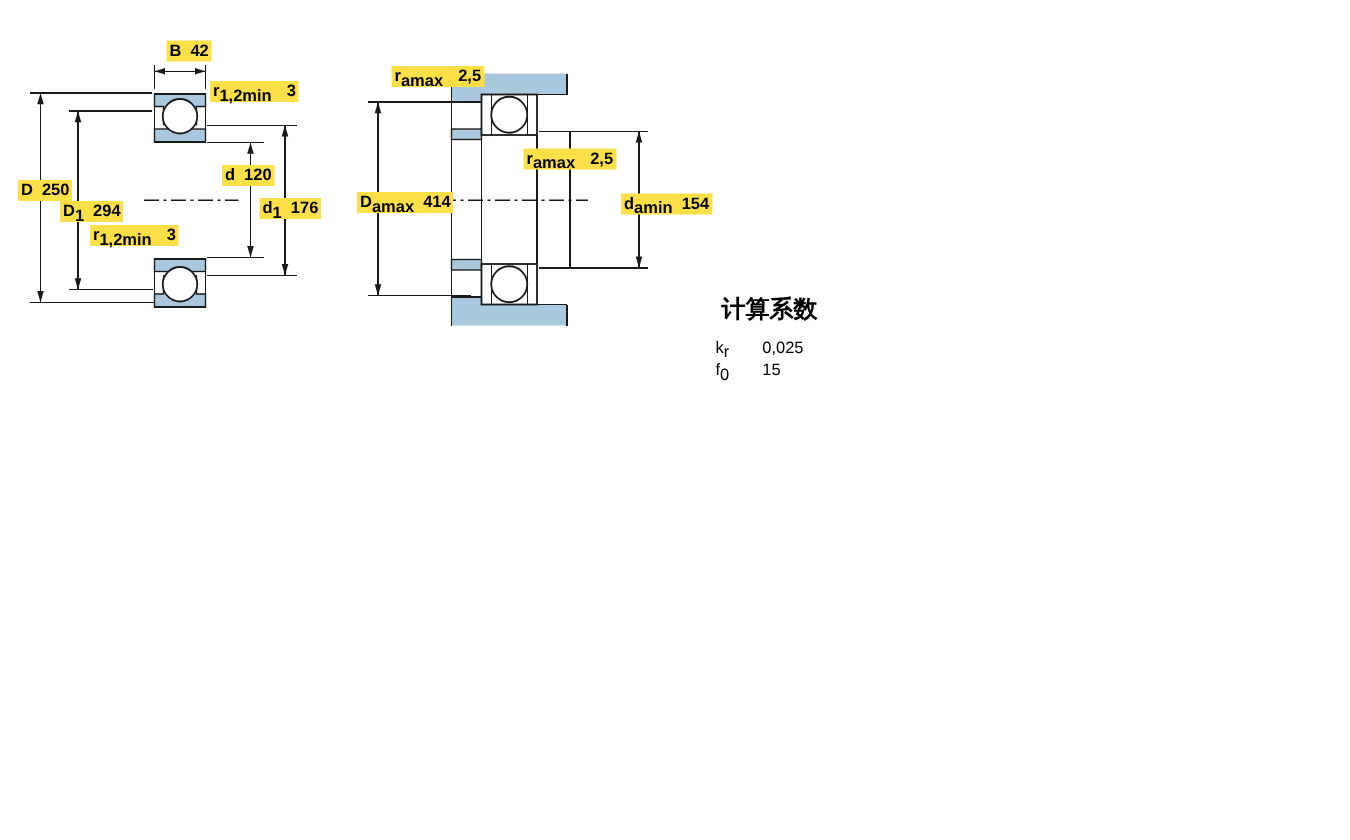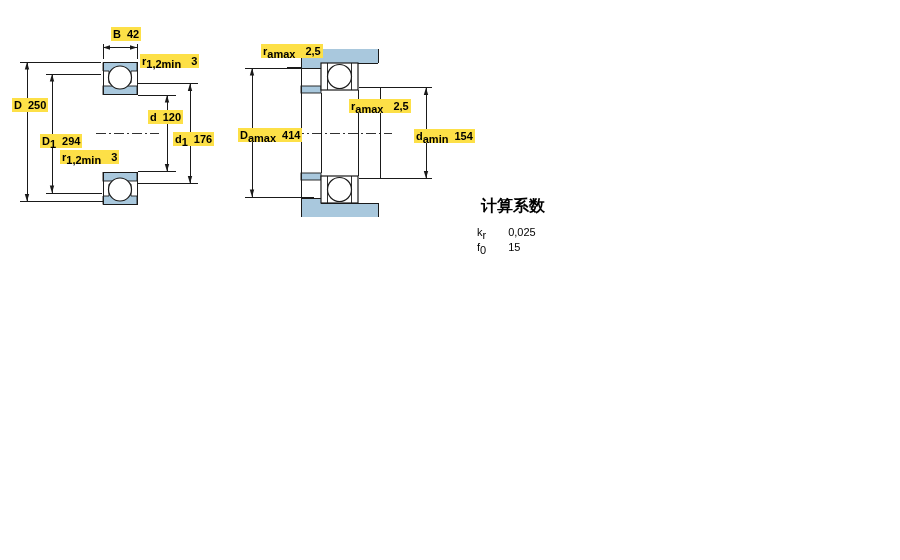--- a/index.html
+++ b/index.html
@@ -182,21 +182,21 @@
   </svg>
 
   <div class="dim" style="left:111px; top:27px;">
     <span>B</span><sub></sub><span class="v">42</span>
   </div>
 
   <div class="dim" style="left:140px; top:54px;">
     <span>r</span><sub>1,2min</sub><span class="vw">3</span>
   </div>
 
-  <div class="dim" style="left:12px; top:98px;">
+  <div class="dim" style="left:12px; top:120px;">
     <span>D</span><sub></sub><span class="v">250</span>
   </div>
 
   <div class="dim" style="left:40px; top:134px;">
     <span>D</span><sub>1</sub><span class="v">294</span>
   </div>
 
   <div class="dim" style="left:60px; top:150px;">
     <span>r</span><sub>1,2min</sub><span class="vw">3</span>
   </div>

